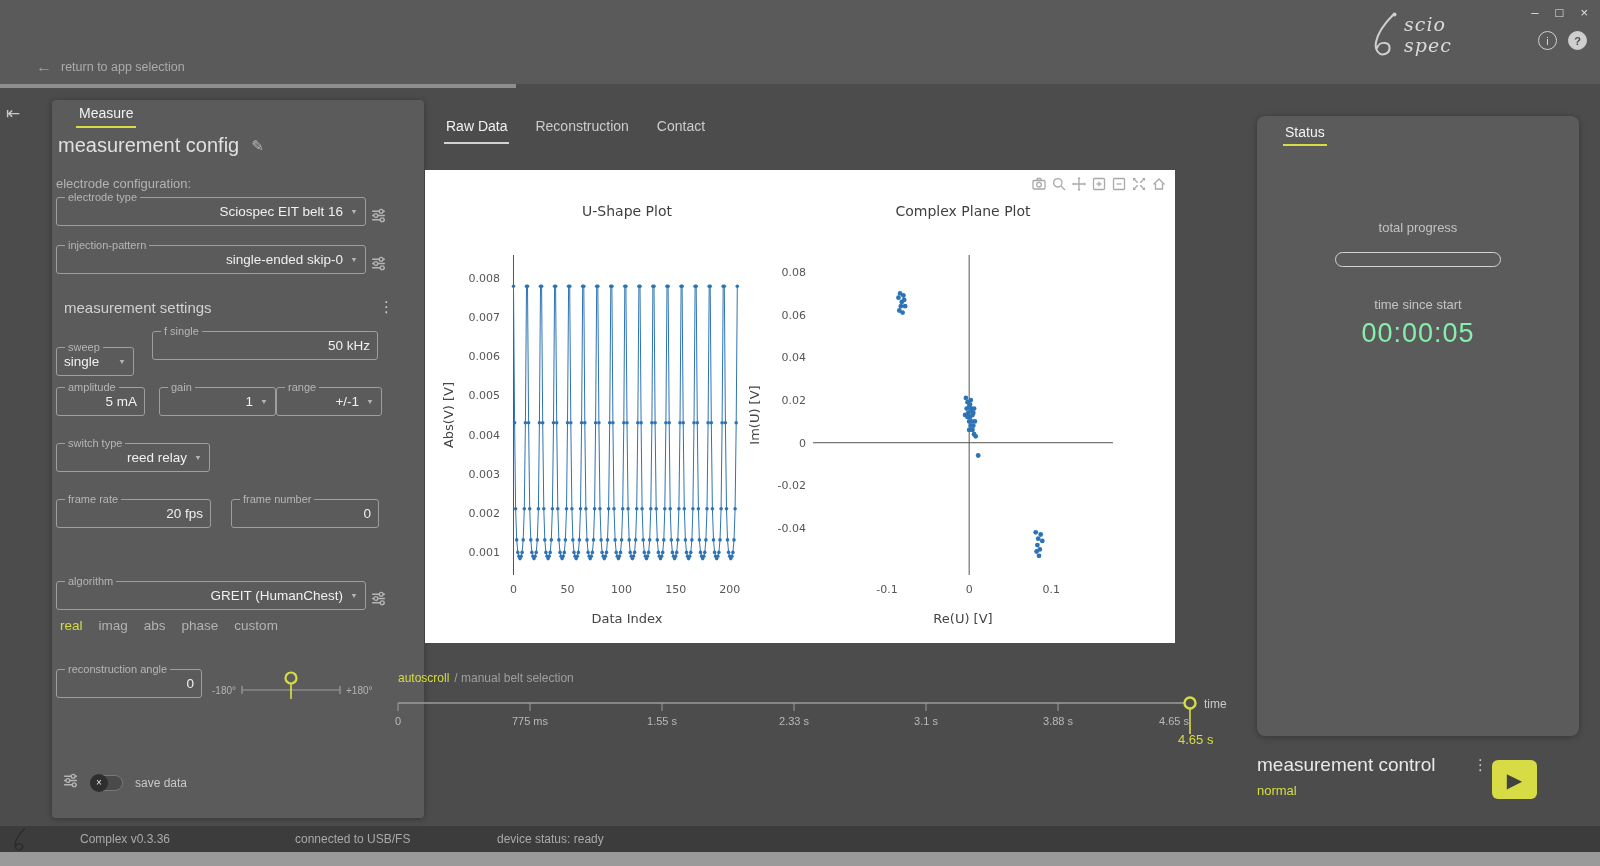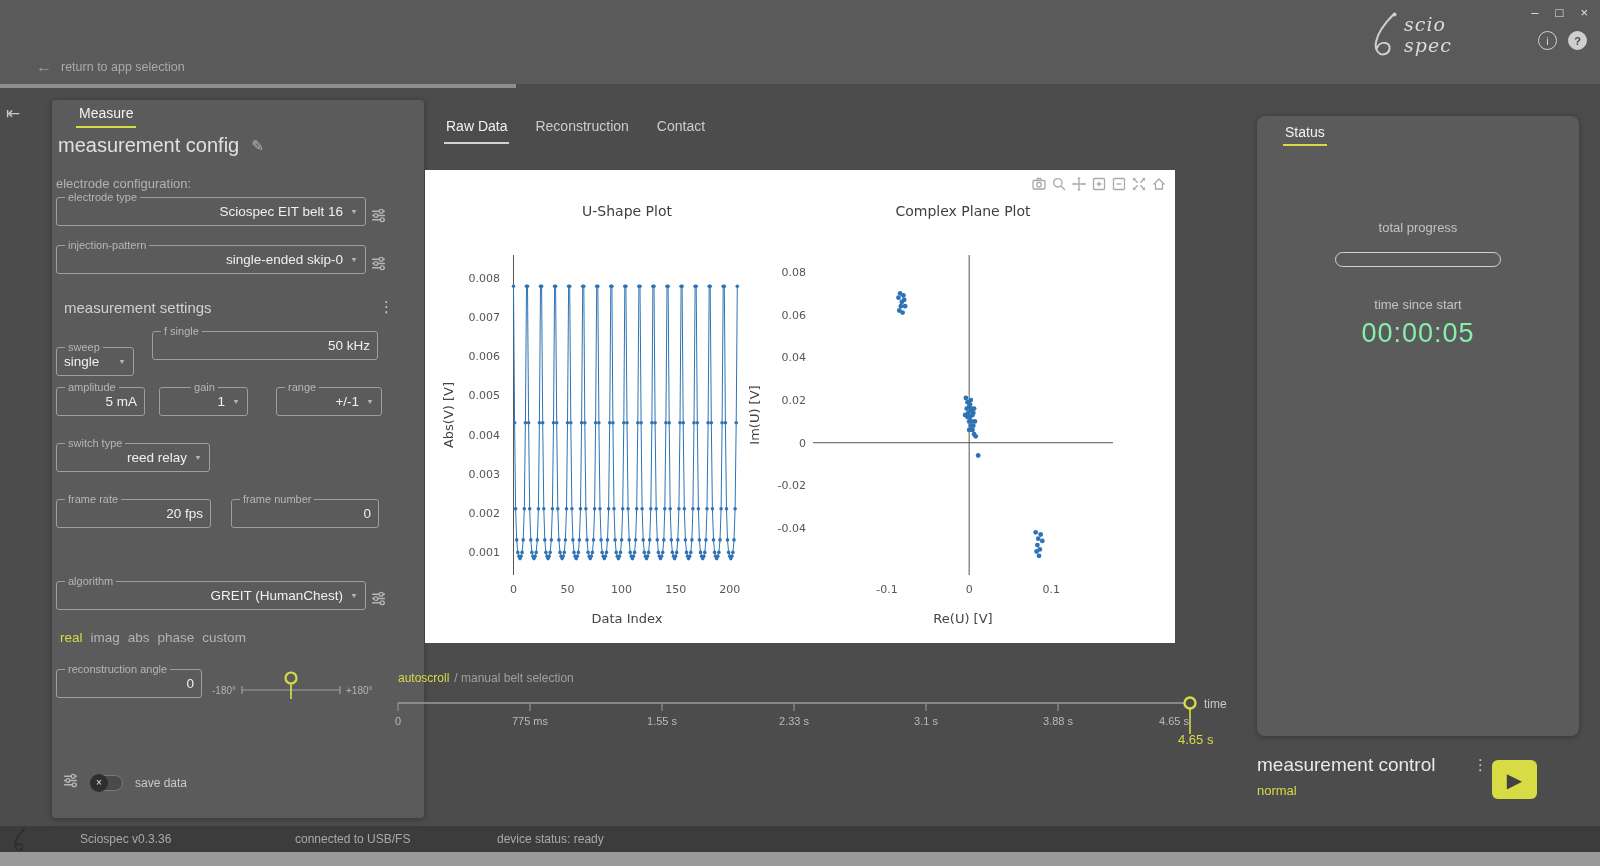--- a/index.html
+++ b/index.html
@@ -37,21 +37,21 @@
   .sec-head{position:absolute;left:12px;width:330px;font-size:15px;color:#d0d0d0;
             display:flex;align-items:center;justify-content:space-between;}
   .kebab{color:#c9c9c9;font-size:15px;cursor:pointer;}
   fieldset{position:absolute;border:1px solid #9e9e9e;border-radius:3px;padding:0 7px 5px;background:transparent;}
   legend{font-size:11px;color:#b6b6b6;padding:0 3px;margin-left:1px;line-height:1;}
   .fv{display:flex;align-items:center;justify-content:flex-end;gap:7px;height:17px;font-size:13.5px;color:#f0f0f0;}
   .caret{font-size:8px;color:#b3b3b3;transform:scaleY(.85);}
   .tune{position:absolute;cursor:pointer;}
   .tune svg{stroke:#b5b5b5;stroke-width:1.3;fill:none;}
   .tune circle{fill:var(--panel);}
-  #comp-row{position:absolute;left:8px;top:530px;display:flex;gap:8px;font-size:13.5px;color:#b3b3b3;}
+  #comp-row{position:absolute;left:8px;top:518px;display:flex;gap:16px;font-size:13.5px;color:#b3b3b3;}
   #comp-row span{cursor:pointer;}
   #comp-row .sel{color:var(--accent);}
   #angle-slider{position:absolute;left:156px;top:566px;overflow:visible;}
   #angle-slider .sl-lbl{fill:#b3b3b3;font-size:10px;font-family:"Liberation Sans",sans-serif;}
   #angle-slider line.g{stroke:#9e9e9e;stroke-width:1.2;}
   .acc-s{stroke:var(--accent);}
   #panel-bottom{position:absolute;left:10px;top:672px;display:flex;align-items:center;gap:12px;}
   .toggle{width:32px;height:16px;border-radius:9px;background:#4a4a4a;border:1px solid #787878;position:relative;cursor:pointer;}
   .toggle .knob{position:absolute;left:-2px;top:-2px;width:18px;height:18px;border-radius:50%;background:#2e2e2e;
                 color:#e6e6e6;font-size:10px;display:flex;align-items:center;justify-content:center;}
@@ -195,21 +195,21 @@
         <span>50 kHz</span>
       </div>
   </fieldset>
 
   <fieldset style="left:4px;top:282px;width:89px;">
     <legend>amplitude</legend>
     <div class="fv">
         <span>5 mA</span>
       </div>
   </fieldset>
-  <fieldset style="left:107px;top:282px;width:89px;text-align:center;">
+  <fieldset style="left:107px;top:282px;width:117px;">
     <legend>gain</legend>
     <div class="fv">
         <span>1</span>
       <span class="caret">▼</span>
       </div>
   </fieldset>
   <fieldset style="left:224px;top:282px;width:106px;">
     <legend>range</legend>
     <div class="fv">
         <span>+/-1</span>
@@ -679,17 +679,17 @@
   <div id="mc-mode">normal</div>
   <div id="play-btn">
     <span>▶</span>
   </div>
 </div>
 
 <div id="bottom-bar">
   <svg id="bottom-logo" width="18" height="24" viewBox="14 2 26 44">
     <path d="M37 5 C30 12 22 22 20 32 C18.5 40 23 46 29 44 C35 42 35 34 29.5 33 C25 32.3 22 35 21 38"></path>
   </svg>
-  <span class="txt" id="bb-version">Sciospec v0.3.36</span>
+  <span class="txt" id="bb-version">Complex v0.3.36</span>
   <span class="txt" id="bb-conn">connected to USB/FS</span>
   <span class="txt" id="bb-dev">device status: ready</span>
 </div>
 <div id="scroll-strip"></div>
 
 </body></html>

